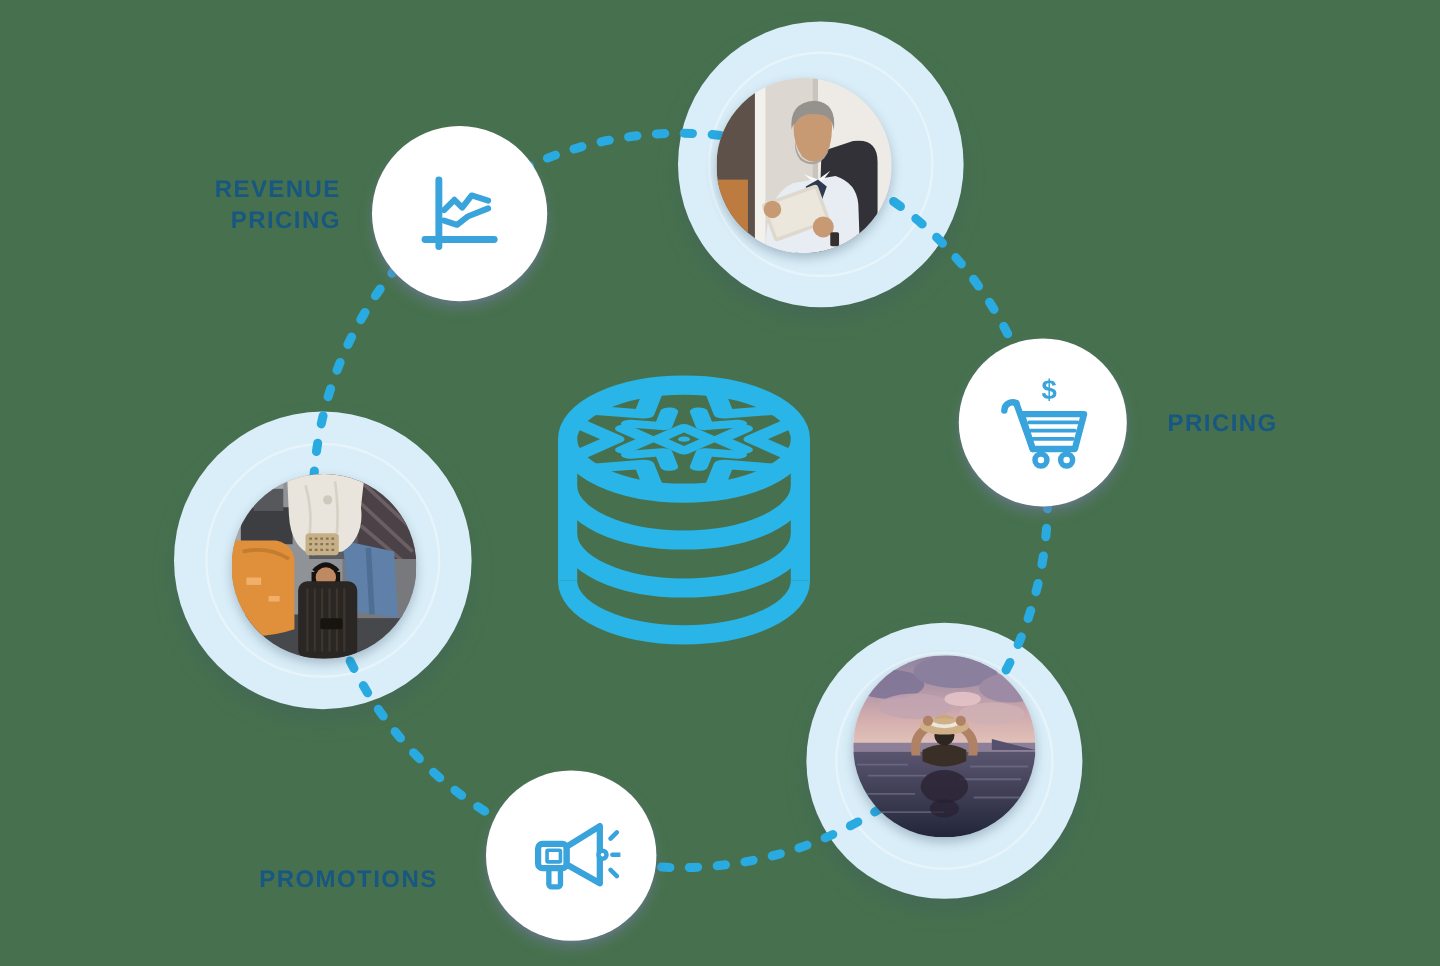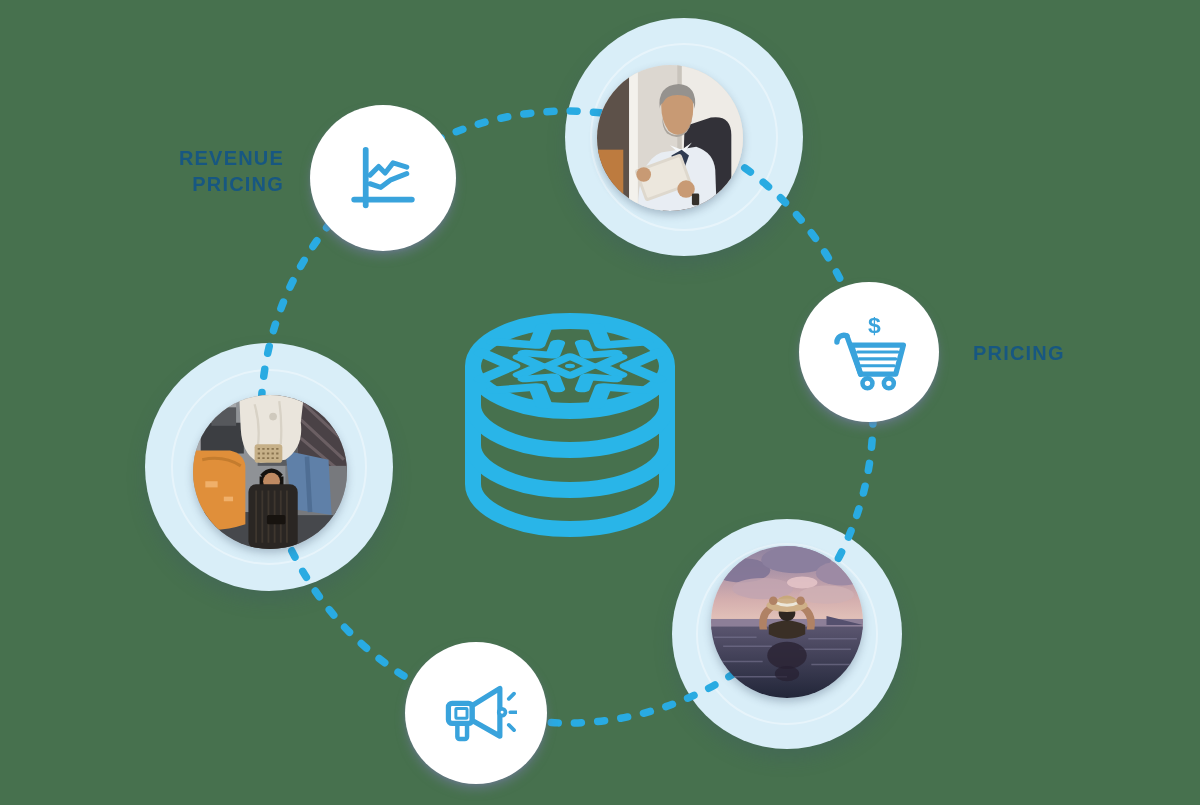--- a/index.html
+++ b/index.html
@@ -229,14 +229,15 @@
       </g>
       <circle cx="0" cy="0" r="5" fill="#29B5E8"></circle>
     </g>
   </svg>
 
   <div class="label lbl-revenue">
     <div>REVENUE</div>
     <div>PRICING</div>
   </div>
   <div class="label lbl-pricing">PRICING</div>
+  <div class="label lbl-promos">PROMOTIONS</div>
 
 </div>
 
 </body></html>

